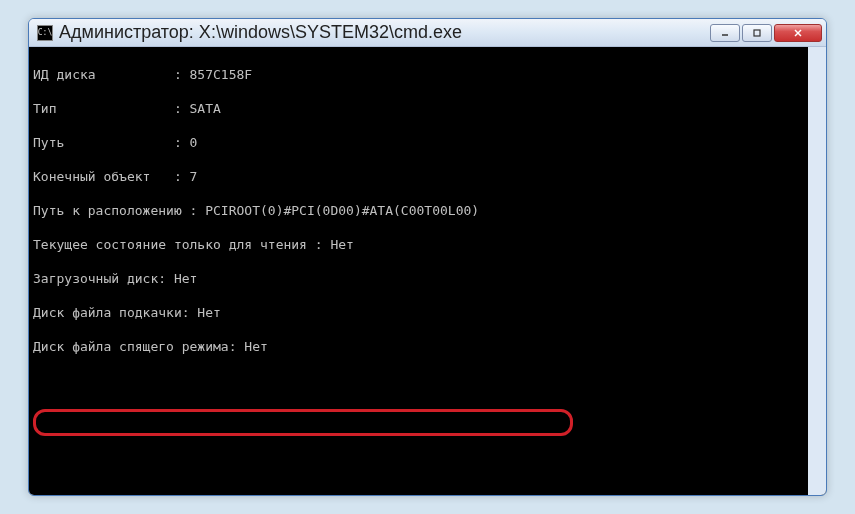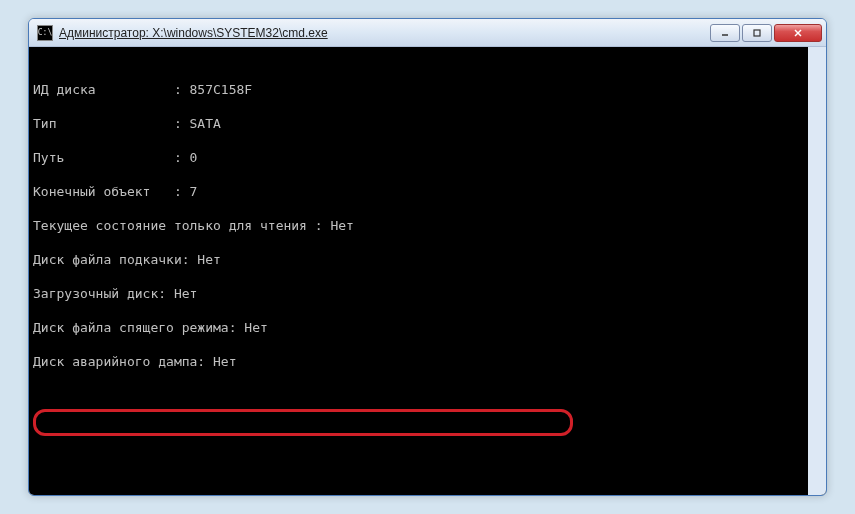--- a/index.html
+++ b/index.html
@@ -39,24 +39,23 @@
       display: flex;
       align-items: center;
       justify-content: center;
       background: #000;
       border: 1px solid #888;
       font-size: 8px;
       color: #ccc;
       font-family: monospace;
     }
     .title-text {
-      font-size: 12px;
+      font-size: 18px;
       color: #222;
       flex: 1;
-      text-decoration: underline;
     }
     .window-controls {
       display: flex;
       gap: 2px;
     }
     .win-btn {
       width: 30px;
       height: 18px;
       border: 1px solid #7a8aa8;
       border-radius: 3px;
@@ -72,21 +71,21 @@
       background: linear-gradient(to bottom, #f0a0a0, #d85050 40%, #c83030);
       border-color: #a03030;
     }
     .win-btn svg { display: block; }
     .terminal {
       background: #000;
       color: #c0c0c0;
       font-family: 'Lucida Console', 'Consolas', monospace;
       font-size: 13px;
       line-height: 17px;
-      padding: 17px 4px;
+      padding: 2px 4px;
       height: calc(100% - 28px);
       overflow: hidden;
       white-space: pre;
       position: relative;
       border-right: 18px solid #dde8f5;
     }
     .scrollbar {
       position: absolute;
       right: -18px;
       top: 0;
@@ -152,25 +151,25 @@
             <line x1="8" y1="2" x2="2" y2="8" stroke="#fff" stroke-width="1.5"></line>
           </svg>
       </div>
     </div>
   </div>
   <div class="terminal">
 <span class="line">ИД диска          : 857C158F</span>
 <span class="line">Тип               : SATA</span>
 <span class="line">Путь              : 0</span>
 <span class="line">Конечный объект   : 7</span>
+<span class="line">Путь к расположению : PCIROOT(0)#PCI(0D00)#ATA(C00T00L00)</span>
 <span class="line">Текущее состояние только для чтения : Нет</span>
+<span class="line">Загрузочный диск: Нет</span>
 <span class="line">Диск файла подкачки: Нет</span>
-<span class="line">Загрузочный диск: Нет</span>
 <span class="line">Диск файла спящего режима: Нет</span>
-<span class="line">Диск аварийного дампа: Нет</span>
 
 <span class="line"></span>
 
 
 
 
 <span class="line"></span>
 
 <span class="line"></span>
 

